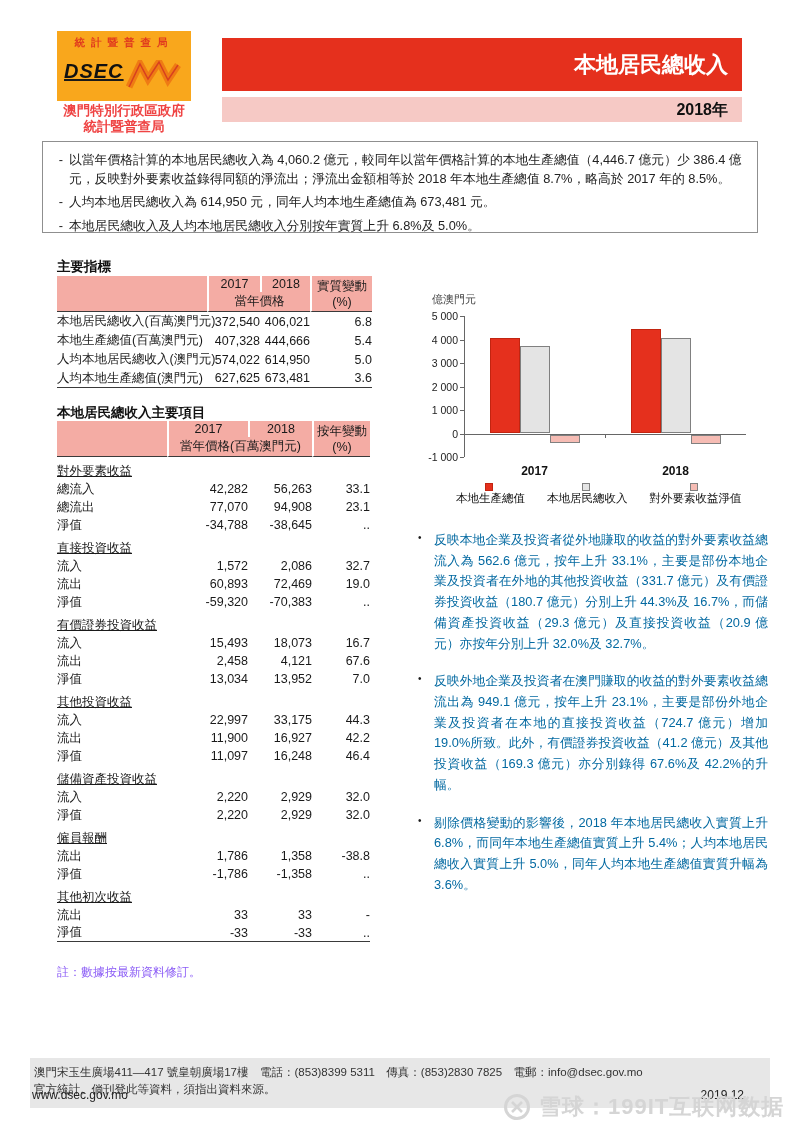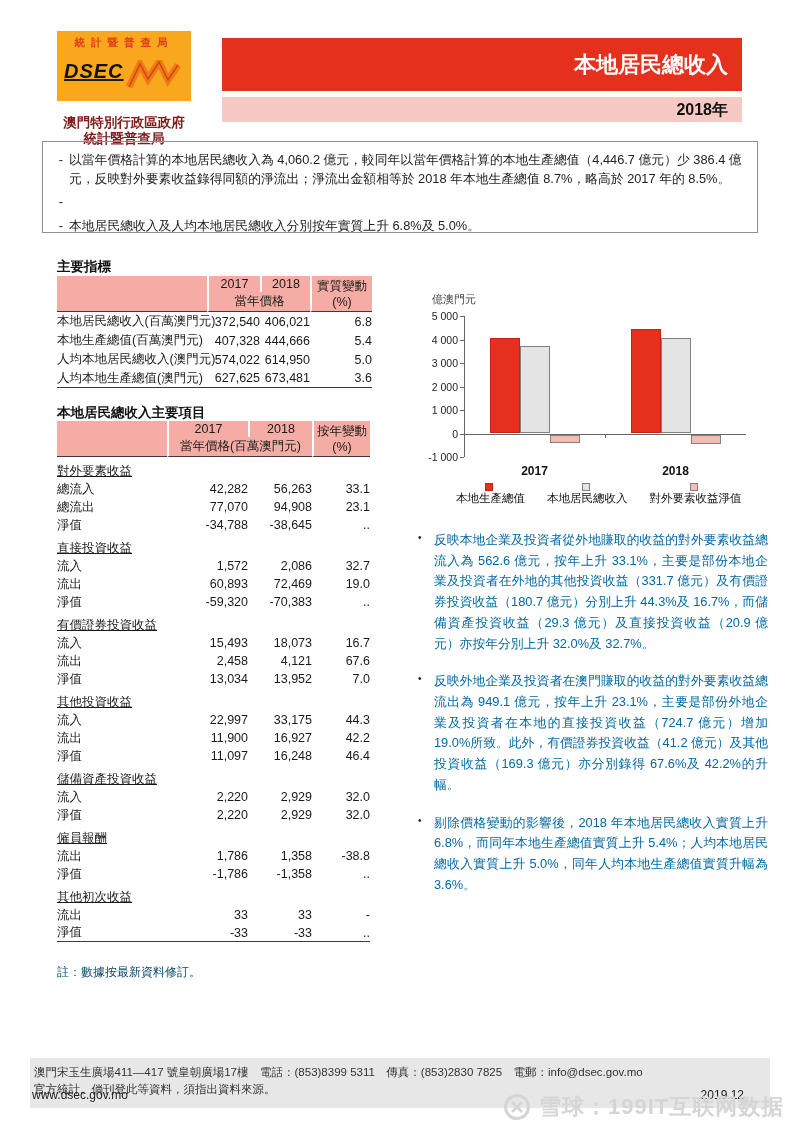--- a/index.html
+++ b/index.html
@@ -8,21 +8,21 @@
 
   
   .logo-box { position:absolute; left:57px; top:31px; width:134px; height:70px;
               background:#f9a71c; padding:5px 7px 4px; }
   .logo-top { color:#e03a1e; font-size:10.5px; font-weight:bold; letter-spacing:6px;
               text-align:center; white-space:nowrap; }
   .logo-bottom { display:flex; align-items:flex-start; margin-top:10px;text-decoration:underline; }
   .logo-dsec { font-size:20px; font-weight:bold; font-style:italic; color:#111; letter-spacing:1px; }
   .logo-bolt { margin-left:2px; }
   .org-lines { position:absolute; left:36px; top:103px; width:176px; text-align:center;
-               font-size:13.5px; font-weight:600; line-height:16px; color:#7f1d1d;margin-top:12px; }
+               font-size:13.5px; font-weight:600; line-height:16px; color:#ef4444; }
   .title-band { position:absolute; left:222px; top:38px; width:520px; height:53px;
                 background:#e5301d; color:#fff; font-size:22px; font-weight:bold;
                 text-align:right; line-height:53px; padding-right:14px; }
   .year-band { position:absolute; left:222px; top:97px; width:520px; height:25px;
                background:#f6c9c5; color:#111; font-size:16px; font-weight:bold;
                text-align:right; line-height:25px; padding-right:14px; }
 
   
   .summary-box { position:absolute; left:42px; top:141px; width:716px; height:92px;
                  border:1px solid #8f8f8f; padding:9px 12px 6px 10px; }
@@ -38,21 +38,21 @@
                padding:1px 0; border-left:2px solid #fff; }
   .dtable th.first { border-left:none; }
   .dtable .hdr-bottom th { border-bottom:1.5px solid #3a3a3a; }
   .dtable td { font-size:12.5px; white-space:nowrap; }
   .dtable td.lbl { text-align:left; }
   .dtable td.num { text-align:right; }
   .t1 td { height:19px; }
   .t2 td { height:18px; }
   .t2 td.section { padding-top:6px; font-size:12.5px;text-decoration:underline; }
   .tbl-bottom td { border-bottom:1.5px solid #3a3a3a; }
-  .note-line { position:absolute; font-size:12px; color:#0c4a6e; }
+  .note-line { position:absolute; font-size:12px; color:#8b5cf6; }
 
   
   .chart { position:absolute; left:420px; top:254px; width:352px; height:252px; }
   .chart-title { position:absolute; top:0; left:0; width:100%; text-align:center;
                  font-size:13.5px; font-weight:bold; color:#111; }
   .chart-unit { position:absolute; top:38px; left:12px; font-size:11px; color:#444; }
   .ytick-label { position:absolute; font-size:10.5px; color:#222; text-align:right; width:38px; }
   .ytick-mark { position:absolute; height:1px; width:4px; background:#666; }
   .axis-v { position:absolute; width:1px; background:#666; }
   .axis-h { position:absolute; height:1px; background:#666; }
@@ -104,20 +104,21 @@
   <div class="title-band">本地居民總收入</div>
   <div class="year-band">2018年</div>
 
   <div class="summary-box" id="summaryBox">
       <div class="summary-item">
         <span class="dash">-</span>
         <span class="txt">以當年價格計算的本地居民總收入為 4,060.2 億元，較同年以當年價格計算的本地生產總值（4,446.7 億元）少 386.4 億元，反映對外要素收益錄得同額的淨流出；淨流出金額相等於 2018 年本地生產總值 8.7%，略高於 2017 年的 8.5%。</span>
       </div>
       <div class="summary-item">
         <span class="dash">-</span>
+        <span class="txt">人均本地居民總收入為 614,950 元，同年人均本地生產總值為 673,481 元。</span>
       </div>
       <div class="summary-item">
         <span class="dash">-</span>
         <span class="txt">本地居民總收入及人均本地居民總收入分別按年實質上升 6.8%及 5.0%。</span>
       </div>
     </div>
 
   <div class="sec-heading" style="left:57px; top:258px;">主要指標</div>
   <table class="dtable t1" style="left:57px; top:276px; width:315px;">
     <colgroup>

